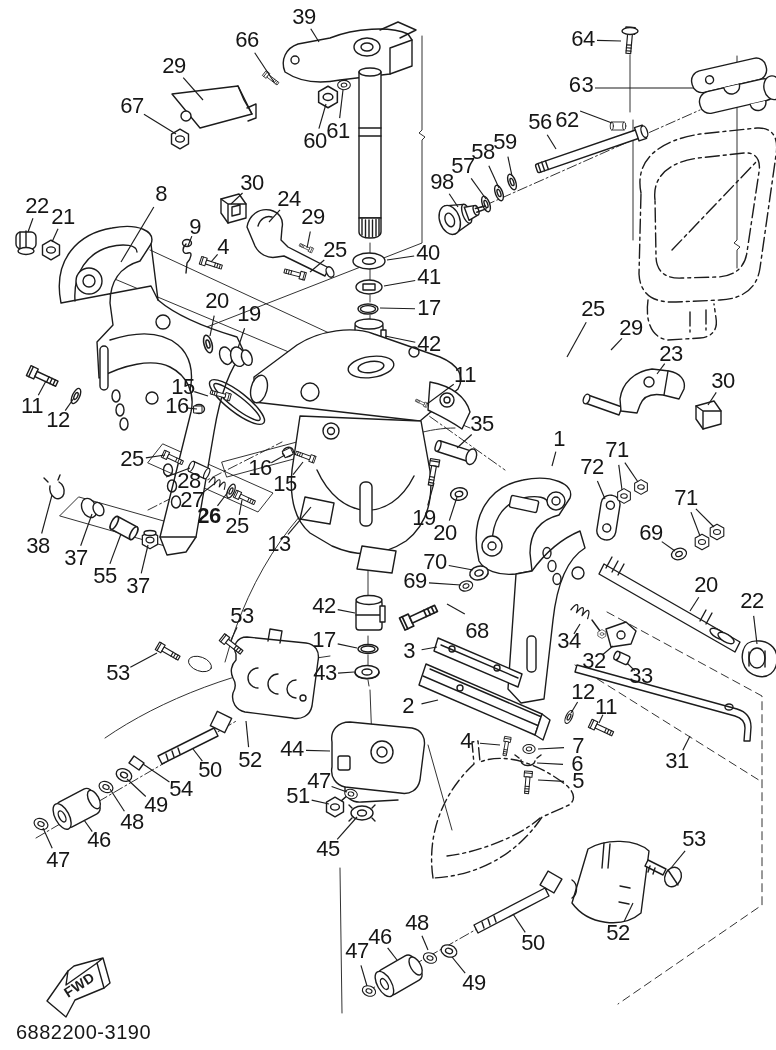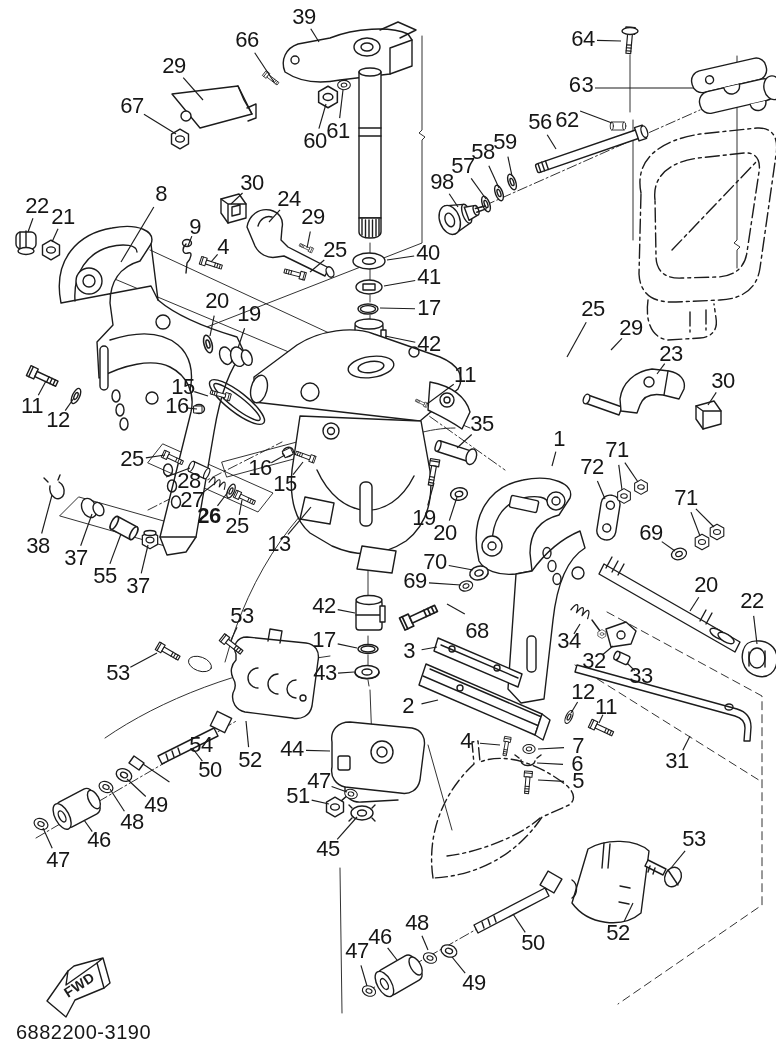--- a/index.html
+++ b/index.html
@@ -611,21 +611,21 @@
       <div class="callout" style="left: 583px; top: 693px;">12</div>
       <div class="callout" style="left: 606px; top: 708px;">11</div>
       <div class="callout" style="left: 466px; top: 742px;">4</div>
       <div class="callout" style="left: 578px; top: 747px;">7</div>
       <div class="callout" style="left: 577px; top: 765px;">6</div>
       <div class="callout" style="left: 578px; top: 782px;">5</div>
       <div class="callout" style="left: 677px; top: 762px;">31</div>
       <div class="callout" style="left: 292px; top: 750px;">44</div>
       <div class="callout" style="left: 250px; top: 761px;">52</div>
       <div class="callout" style="left: 210px; top: 771px;">50</div>
-      <div class="callout" style="left: 181px; top: 746px; margin-left: 20px;">54</div>
+      <div class="callout" style="left: 181px; top: 790px;">54</div>
       <div class="callout" style="left: 156px; top: 806px;">49</div>
       <div class="callout" style="left: 132px; top: 823px;">48</div>
       <div class="callout" style="left: 99px; top: 841px;">46</div>
       <div class="callout" style="left: 58px; top: 861px;">47</div>
       <div class="callout" style="left: 319px; top: 782px;">47</div>
       <div class="callout" style="left: 298px; top: 797px;">51</div>
       <div class="callout" style="left: 328px; top: 850px;">45</div>
       <div class="callout" style="left: 694px; top: 840px;">53</div>
       <div class="callout" style="left: 618px; top: 934px;">52</div>
       <div class="callout" style="left: 533px; top: 944px;">50</div>

